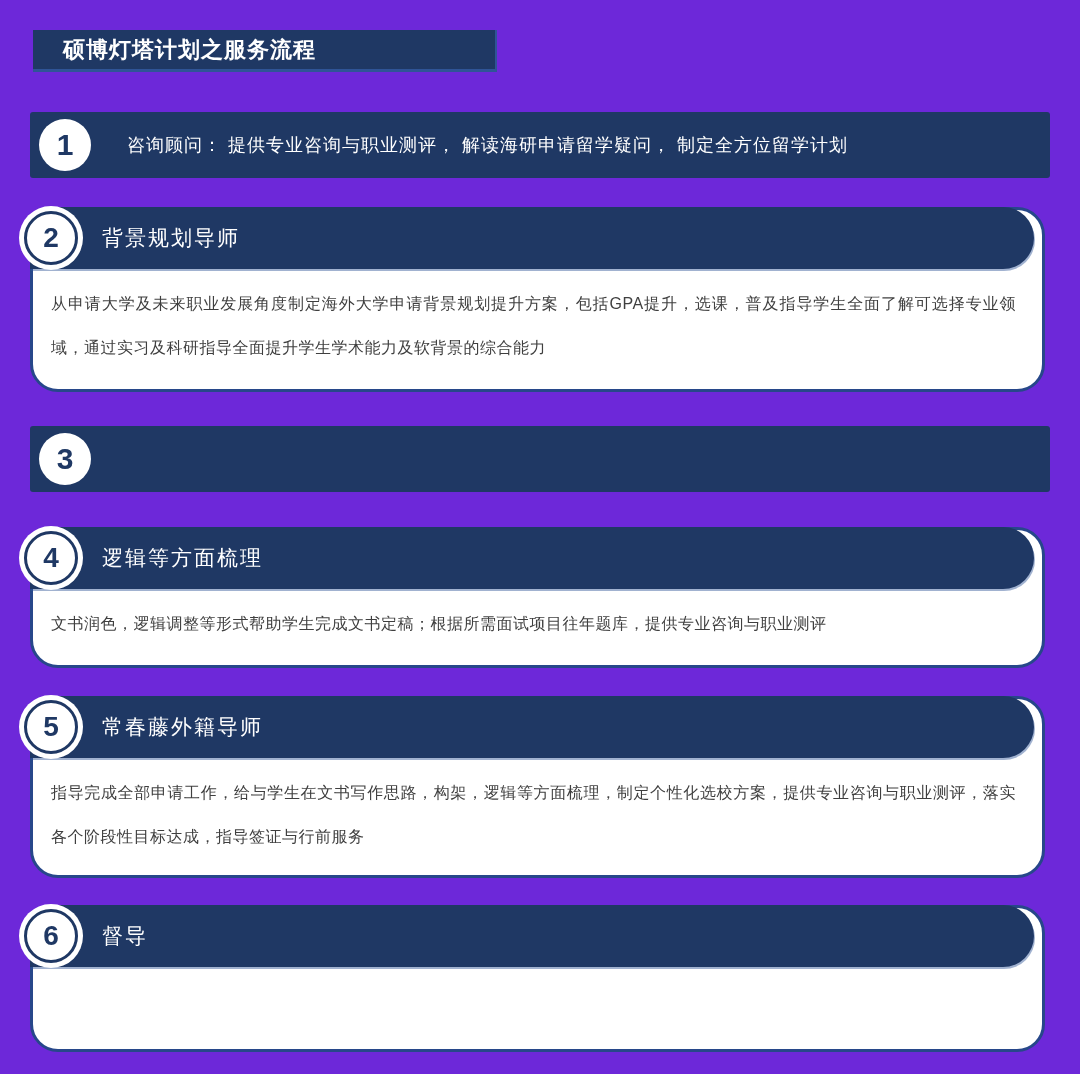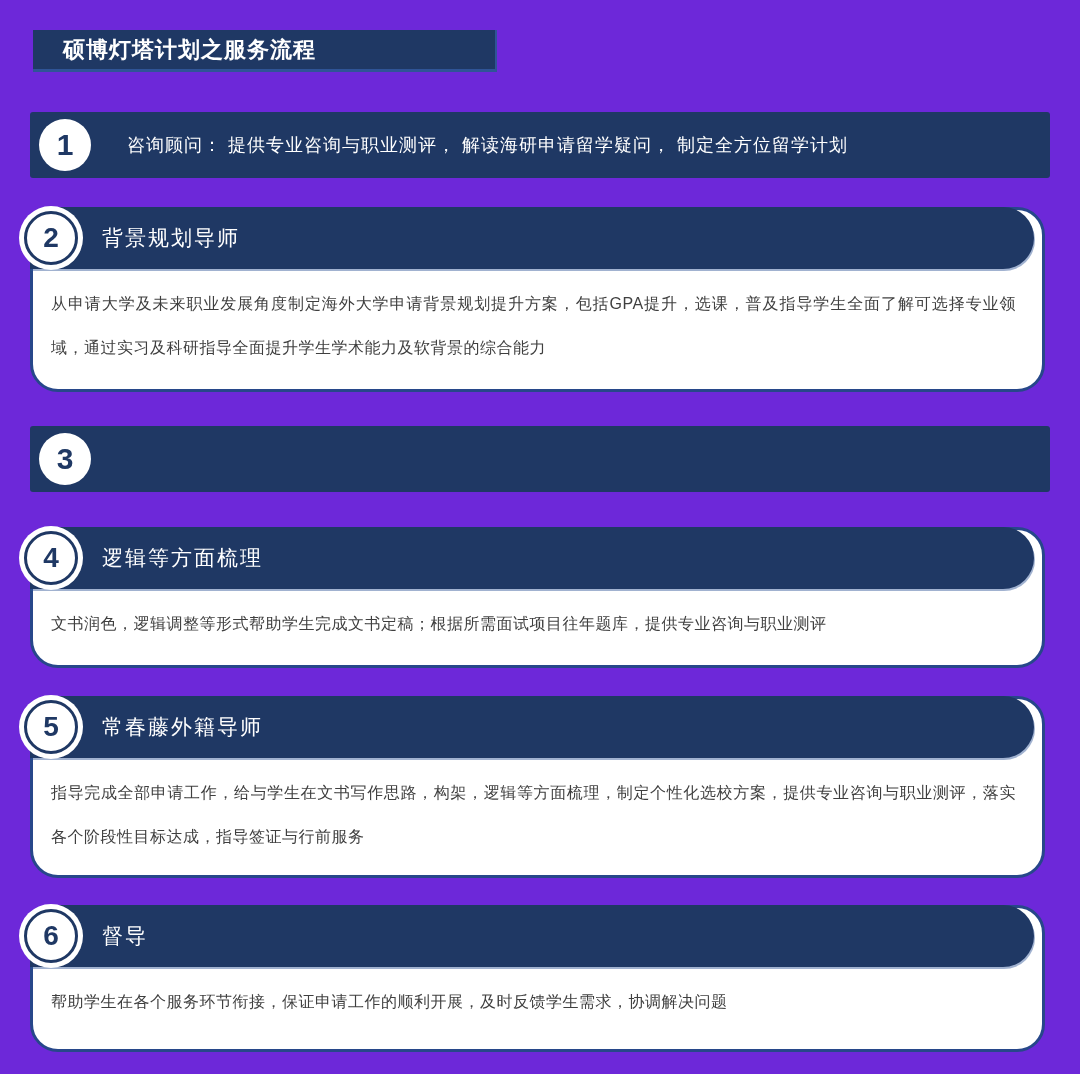--- a/index.html
+++ b/index.html
@@ -110,16 +110,15 @@
       <div class="card-heading">常春藤外籍导师</div>
     </div>
     <div class="card-body">指导完成全部申请工作，给与学生在文书写作思路，构架，逻辑等方面梳理，制定个性化选校方案，提供专业咨询与职业测评，落实各个阶段性目标达成，指导签证与行前服务</div>
   </div>
 
   <div class="step-card" id="step6">
     <div class="card-header">
       <div class="num-circle">6</div>
       <div class="card-heading">督导</div>
     </div>
-    <div class="card-body">帮助学生在各个服务环节衔接，保证申请工作的顺利开展，及时反馈学生需求，协调解决问题</div>
   </div>
 
 </div>
 
 </body></html>

